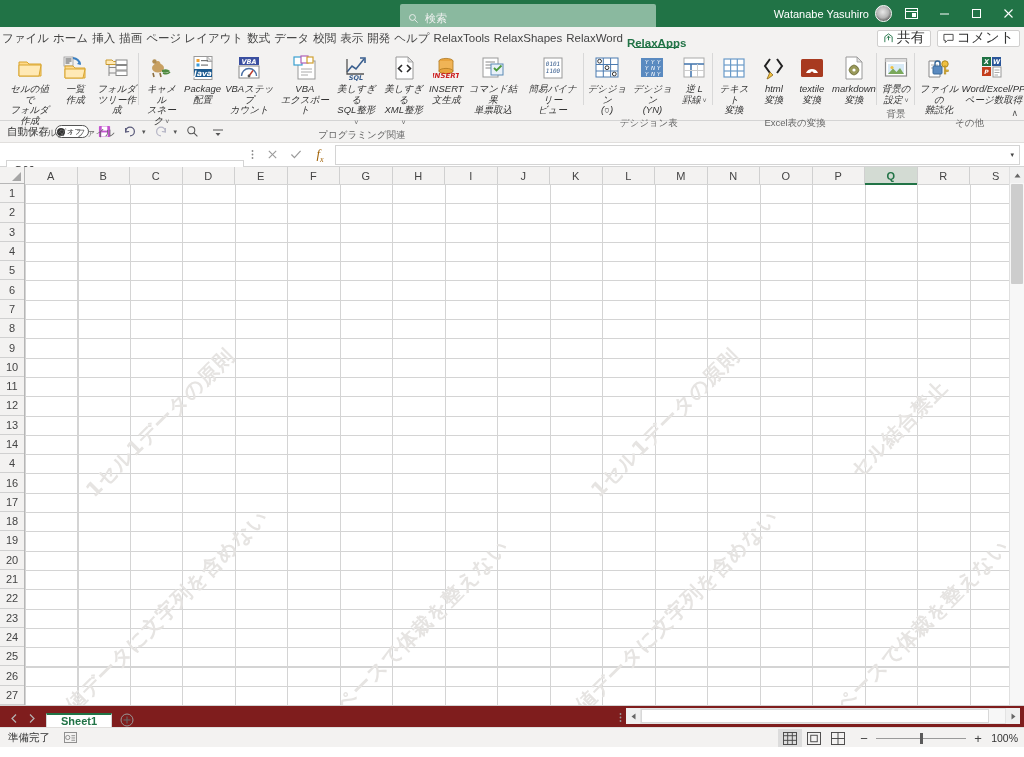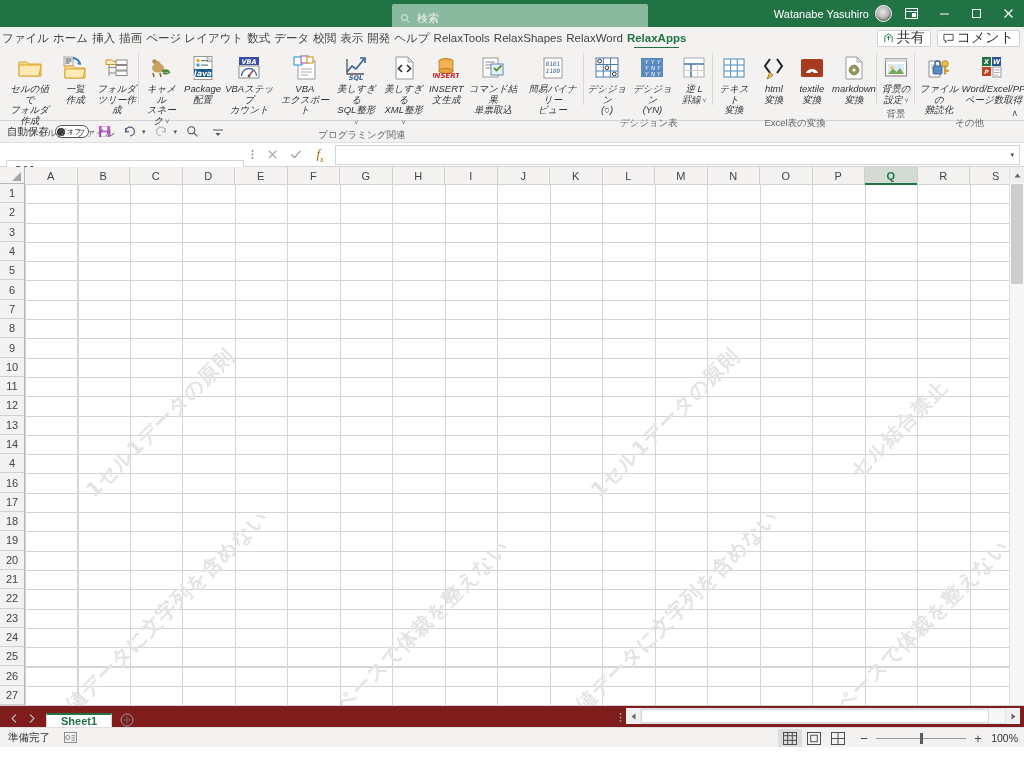--- a/index.html
+++ b/index.html
@@ -15,21 +15,21 @@
   
   .titlebar{
     height:27px; background:#217346; color:#fff;
     display:flex; align-items:center; position:relative;
   }
   .title-text{
     position:absolute; left:0; right:0; text-align:center;
     font-size:11.5px; color:#fff; letter-spacing:.2px;
   }
   .title-search{
-    position:absolute; left:392px; top:4px; width:256px; height:28px;
+    position:absolute; left:400px; top:4px; width:256px; height:28px;
     background:#8ab99f; border-radius:2px;
     display:flex; align-items:center; padding-left:8px; gap:6px;
   }
   .title-search .sicon{ width:11px;height:11px;display:block; }
   .title-search .stext{ font-size:11px; color:#f2f2f2; }
   .acct{
     position:absolute; right:132px; top:0; height:27px;
     display:flex; align-items:center; gap:6px;
   }
   .acct-name{ font-size:11px; color:#fff;}
@@ -48,21 +48,21 @@
   
   .tabrow{
     height:22px; background:#f3f2f1; display:flex; align-items:stretch;
     position:relative; border-bottom:none;
   }
   .tab{
     padding:0 2px; display:flex;align-items:center;
     font-size:11.5px; color:#444; white-space:nowrap; cursor:default;
     position:relative;
   }
-  .tab.active{ color:#217346; font-weight:bold;}
+  .tab.active{ color:#217346; font-weight:bold;align-items:flex-end;}
   .tab.active:after{
     content:""; position:absolute; left:9px; right:9px; bottom:1px;
     height:1.5px; background:#217346;
   }
   .tabrow-right{
     position:absolute; right:4px; top:0; height:22px;
     display:flex; align-items:center; gap:6px;
   }
   .tr-btn{
     display:flex;align-items:center;gap:3px; font-size:14px;color:#333;

